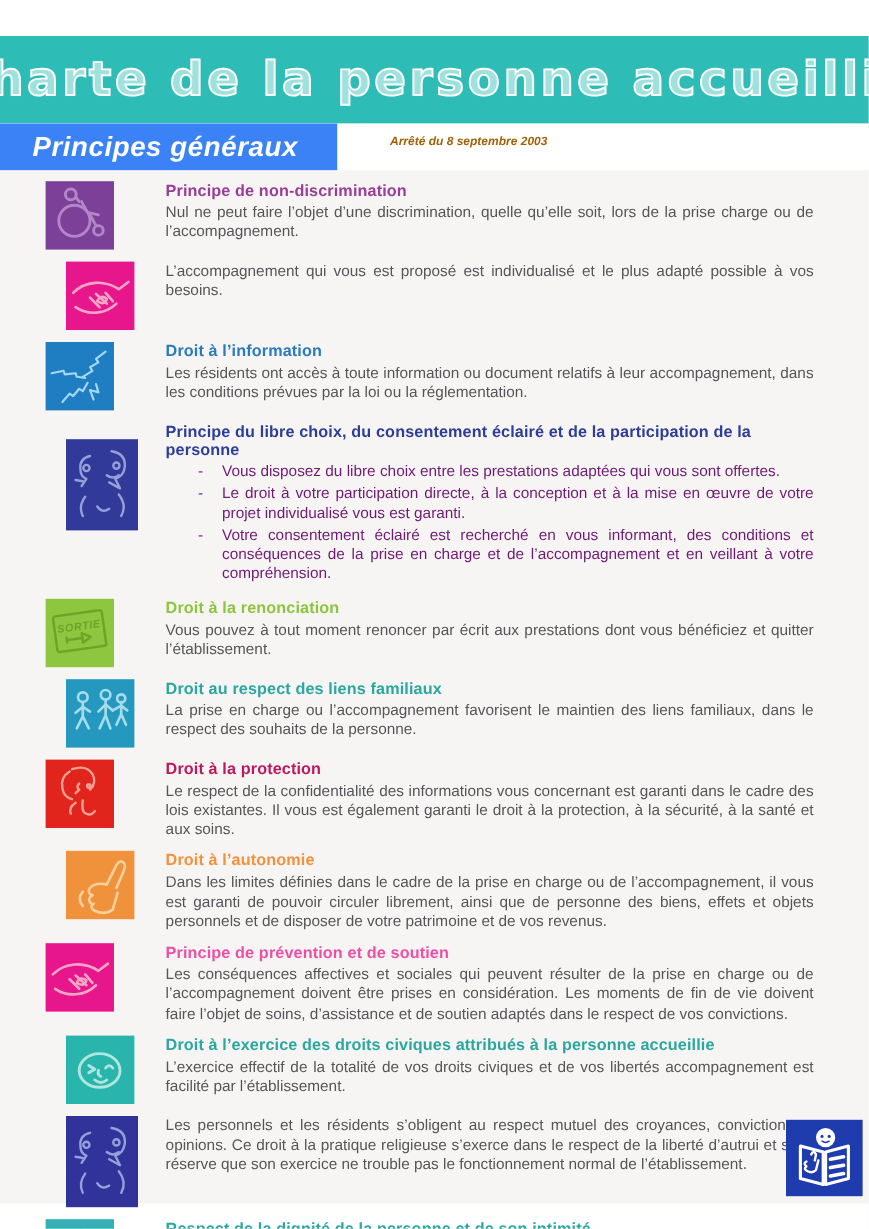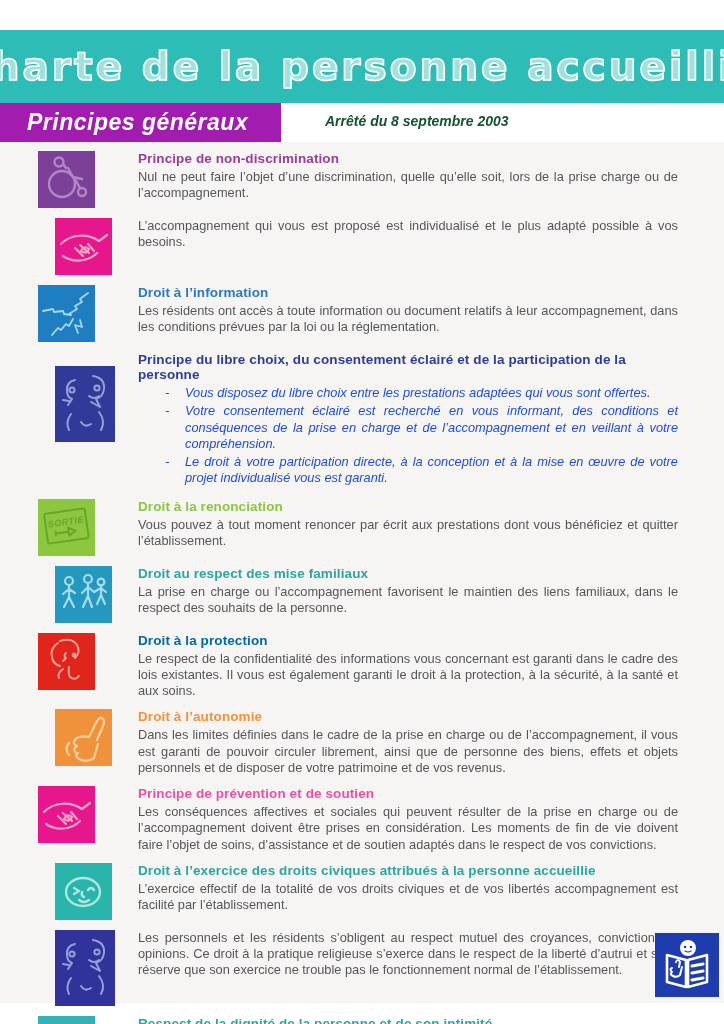--- a/index.html
+++ b/index.html
@@ -25,21 +25,21 @@
   .principes-band {
     position:absolute; left:0; top:0; width:281px; height:39px;
     display:flex; align-items:center; padding-left:27px;
   }
   .principes-band span {
     color:#fff; font-weight:bold; font-style:italic; font-size:23px;
     letter-spacing:.5px; white-space:nowrap;
   }
   .arrete {
     position:absolute; left:325px; top:10px;
-    font-style:italic; font-weight:600; font-size:14px; color:#14532d;
+    font-style:italic; font-weight:600; font-size:10px; color:#a16207;
     white-space:nowrap;
   }
   
   .content {
     position:absolute; left:0; top:142px; width:724px; height:861px;
     background:#f7f5f4; padding:9px 16px 0 0;
   }
   .section { display:flex; margin-bottom:10px; }
   .icon-col { width:138px; flex:0 0 138px; }
   .icon-box {
@@ -52,40 +52,40 @@
   .icon-box svg * { vector-effect:non-scaling-stroke; }
   .text-col { flex:1; padding-right:30px; }
   .heading { font-weight:bold; font-size:13.5px; margin-bottom:3px; letter-spacing:.1px; }
   .body-text {
     font-size:12.8px; line-height:1.27; color:#555659;
     text-align:justify;
   }
   ul.bullets { list-style:none; margin-top:2px; }
   ul.bullets li {
     position:relative; padding-left:47px; font-size:12.8px; line-height:1.27;
-    color:#1d4ed8; text-align:justify; margin-bottom:2px;font-style:italic;
+    color:#701a75; text-align:justify; margin-bottom:2px;
   }
   ul.bullets li::before { content:"-"; position:absolute; left:27px; }
   .icon-box.mt { margin-top:14px; }
   
   .easy-read {
     position:absolute; left:655px; top:933px; width:64px; height:64px;
     display:flex; align-items:center; justify-content:center;
   }
   .easy-read svg { width:100%; height:100%; display:block; }
 </style>
 </head>
 <body>
 
 <div class="top-margin"></div>
 <div class="title-band" style="background: rgb(46, 189, 182);">
   <div class="doc-title">Charte de la personne accueillie</div>
 </div>
 <div class="sub-band-row">
-  <div class="principes-band" style="background: #a21caf;">
+  <div class="principes-band" style="background: #3b82f6;">
     <span>Principes généraux</span>
   </div>
   <div class="arrete">Arrêté du 8 septembre 2003</div>
 </div>
 
 <div class="content" style="background: rgb(247, 245, 244);">
 
   <div class="section">
     <div class="icon-col">
       <div class="icon-box" style="background: rgb(124, 64, 153); color: rgb(178, 134, 201);">
@@ -153,22 +153,22 @@
           <path d="M16 48 q-6 8 -2 16"></path>
             <path d="M44 46 q7 9 2 18"></path>
           <path d="M26 56 q4 6 10 2"></path>
         </svg>
       </div>
     </div>
     <div class="text-col">
       <div class="heading" style="color: rgb(44, 62, 152);">Principe du libre choix, du consentement éclairé et de la participation de la personne</div>
       <ul class="bullets">
         <li><span>Vous disposez du libre choix entre les prestations adaptées qui vous sont offertes.</span></li>
+        <li><span>Le droit à votre participation directe, à la conception et à la mise en œuvre de votre projet individualisé vous est garanti.</span></li>
         <li><span>Votre consentement éclairé est recherché en vous informant, des conditions et conséquences de la prise en charge et de l’accompagnement et en veillant à votre compréhension.</span></li>
-        <li><span>Le droit à votre participation directe, à la conception et à la mise en œuvre de votre projet individualisé vous est garanti.</span></li>
       </ul>
     </div>
   </div>
 
   <div class="section">
     <div class="icon-col">
       <div class="icon-box" style="background: rgb(141, 198, 63); color: rgb(110, 163, 42);">
         <svg viewBox="0 0 57 57" fill="none" stroke="currentColor" stroke-width="2" stroke-linecap="round" stroke-linejoin="round">
           <g transform="rotate(-8 28 28)">
             <rect x="8" y="12" width="41" height="30" rx="2"></rect>
@@ -191,40 +191,40 @@
           <circle cx="14" cy="15" r="4"></circle>
             <path d="M14 19 v12 M14 23 l-6 5 M14 23 l6 4 M14 31 l-5 10 M14 31 l5 10"></path>
           <circle cx="33" cy="13" r="4"></circle>
             <path d="M33 17 v13 M33 21 l-6 6 M33 21 l6 5 M33 30 l-5 11 M33 30 l4 11"></path>
           <circle cx="46" cy="16" r="3.4"></circle>
             <path d="M46 19 v10 M46 22 l-7 4 M46 22 l5 4 M46 29 l-4 9 M46 29 l4 9"></path>
         </svg>
       </div>
     </div>
     <div class="text-col">
-      <div class="heading" style="color: rgb(42, 167, 159);">Droit au respect des mise familiaux</div>
+      <div class="heading" style="color: rgb(42, 167, 159);">Droit au respect des liens familiaux</div>
       <div class="body-text">La prise en charge ou l’accompagnement favorisent le maintien des liens familiaux, dans le respect des souhaits de la personne.</div>
     </div>
   </div>
 
   <div class="section">
     <div class="icon-col">
       <div class="icon-box" style="background: rgb(225, 37, 28); color: rgb(245, 160, 148);">
         <svg viewBox="0 0 57 57" fill="none" stroke="currentColor" stroke-width="2" stroke-linecap="round" stroke-linejoin="round">
           <path d="M22 8 q12 -4 17 4 q4 7 -2 13"></path>
           <path d="M20 10 q-8 5 -6 14 q1 7 8 9"></path>
           <path d="M28 20 q-3 3 0 5 l-3 3"></path>
           <path d="M31 34 q-1 7 1 10 q5 4 9 -1"></path>
           <path d="M25 36 q-6 4 -4 9"></path>
           <circle cx="36" cy="22" r="1.4"></circle>
         </svg>
       </div>
     </div>
     <div class="text-col">
-      <div class="heading" style="color: #0369a1;">Droit à la protection</div>
+      <div class="heading" style="color: #be185d;">Droit à la protection</div>
       <div class="body-text">Le respect de la confidentialité des informations vous concernant est garanti dans le cadre des lois existantes. Il vous est également garanti le droit à la protection, à la sécurité, à la santé et aux soins.</div>
     </div>
   </div>
 
   <div class="section shift">
     <div class="icon-col">
       <div class="icon-box" style="background: rgb(240, 146, 60); color: rgb(249, 207, 155);">
         <svg viewBox="0 0 57 57" fill="none" stroke="currentColor" stroke-width="2.2" stroke-linecap="round" stroke-linejoin="round">
           <path d="M34 28 l8 -16 q3 -5 6 -2 q2 2 0 7 l-6 14"></path>
           <path d="M34 28 q-10 -2 -14 3 q-3 4 2 6"></path>

